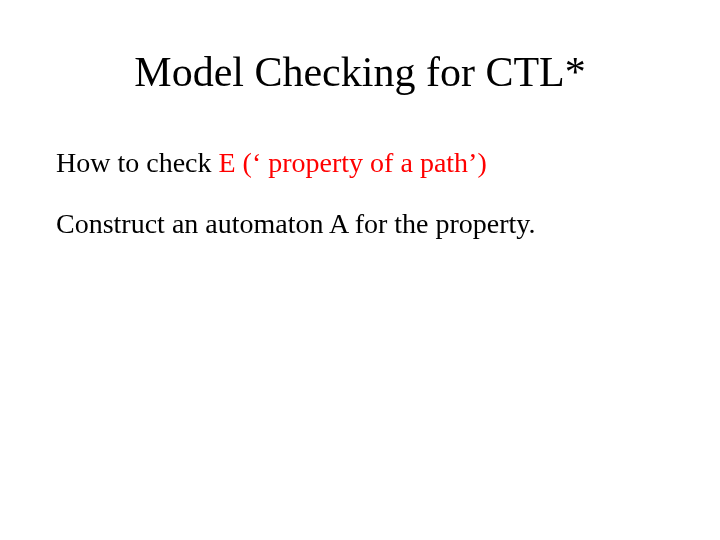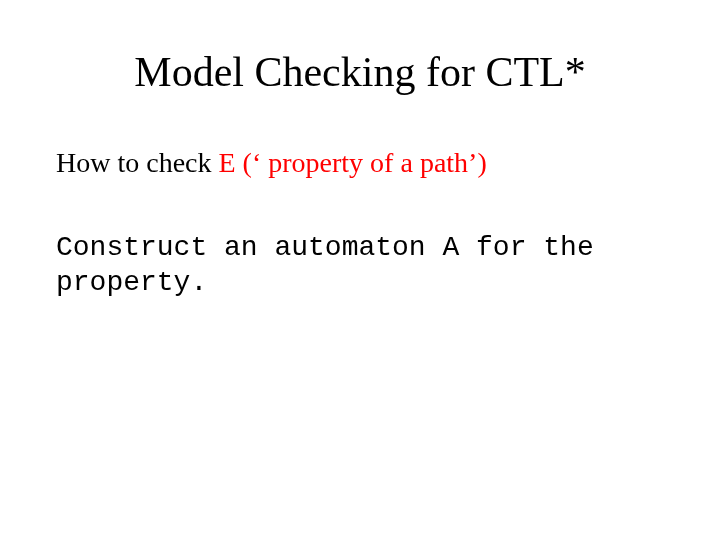--- a/index.html
+++ b/index.html
@@ -28,25 +28,24 @@
   }
   .body {
     position: absolute;
     top: 145px;
     left: 56px;
     right: 56px;
     font-size: 28px;
     line-height: 1.25;
   }
   .line1 {
-    margin-bottom: 50px;
+    margin-bottom: 26px;
   }
   .line2 {
     margin-bottom: 50px;
-    font-family: Liberation Mono, monospace;
   }
   .red {
     color: #ff0000;
   }
 </style>
 </head>
 <body>
 
 <div class="slide">
   <div class="title">Model Checking for CTL*</div>

